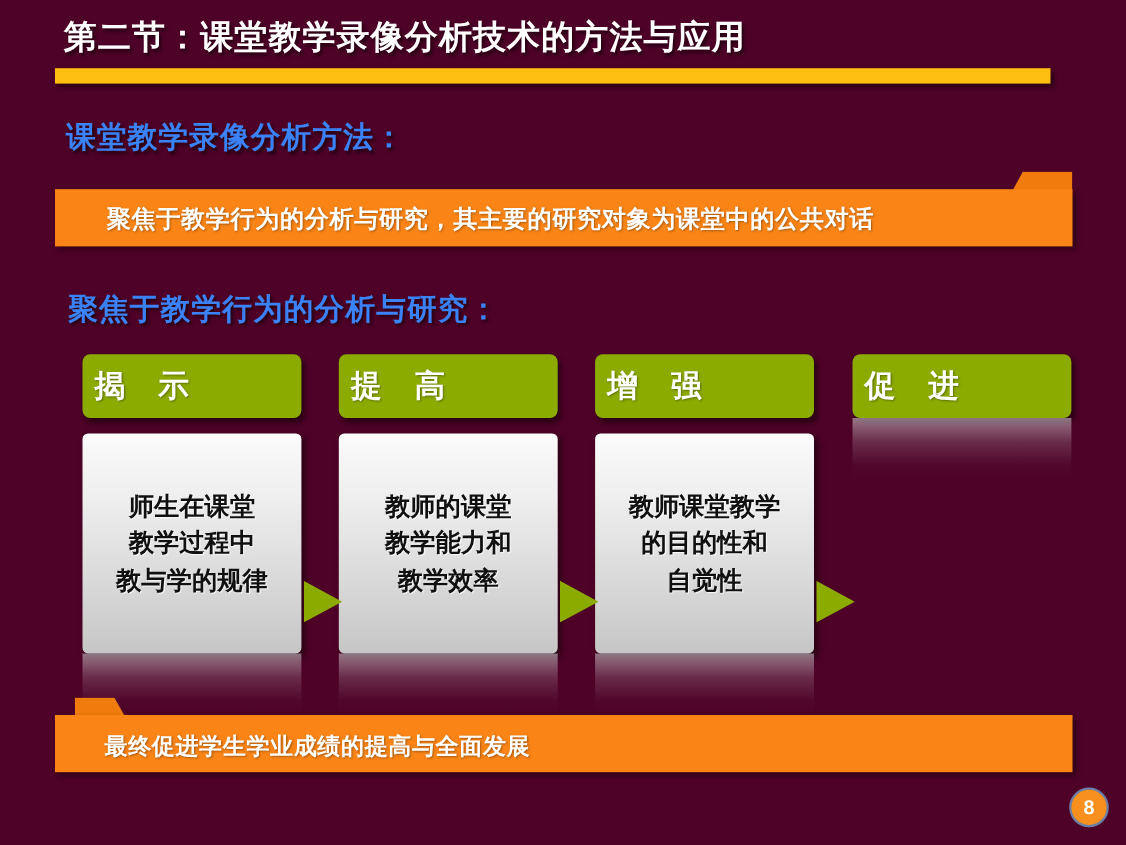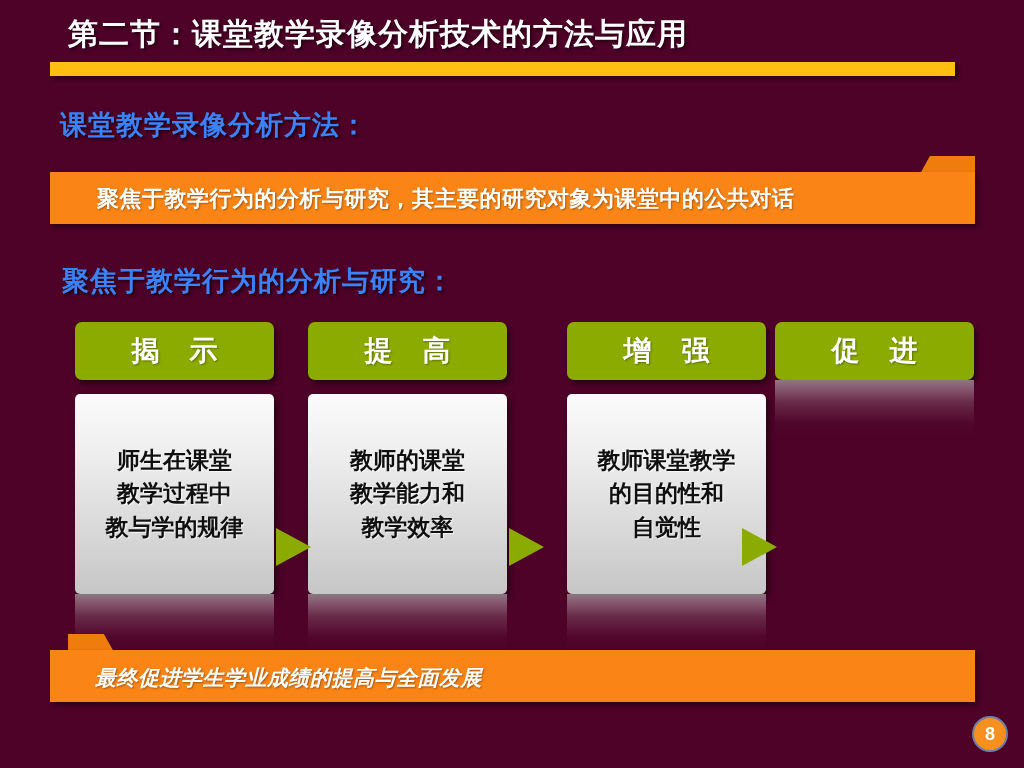--- a/index.html
+++ b/index.html
@@ -24,21 +24,21 @@
   
   #title-bar {
     position: absolute;
     left: 0px;
     top: 14px;
     width: 1024px;
     height: 50px;
   }
   #slide-title {
     position: absolute;
-    left: 68px;
+    left: 58px;
     top: 0px;
     font-size: 30px;
     font-weight: bold;
     color: #ffffff;
     letter-spacing: 1px;
     white-space: nowrap;
     text-shadow: 2px 2px 3px rgba(0,0,0,0.55);
   }
   #title-underline {
     position: absolute;
@@ -112,51 +112,50 @@
     left: 68px;
     top: 634px;
     width: 46px;
     height: 18px;
     clip-path: polygon(0% 100%, 0% 0%, 78% 0%, 100% 100%);
   }
   #ribbon-bottom-text {
     left: 60px;
     top: 664px;
     font-size: 21px;
-    font-style: italic;
   }
 
   
   #flow {
     position: absolute;
     left: 0;
     top: 0;
     width: 1024px;
     height: 768px;
   }
   .column {
     position: absolute;
     top: 322px;
     width: 199px;
   }
   .col-0 { left: 75px; }
   .col-1 { left: 308px; }
-  .col-2 { left: 541px; margin-left: 26px; }
+  .col-2 { left: 541px; }
   .col-3 { left: 775px; }
 
   .green-box {
     position: relative;
     width: 199px;
     height: 58px;
     background: #8cab00;
     border-radius: 7px;
     box-shadow: 3px 4px 5px rgba(0,0,0,0.45);
     display: flex;
     align-items: center;
-    justify-content: center;
+    justify-content: flex-start;
   }
   .green-label {
     font-size: 28px;
     font-weight: bold;
     color: #ffffff;
     letter-spacing: 11px;
     text-indent: 11px;
     text-shadow: 1px 1px 2px rgba(0,0,0,0.35);
   }
 

